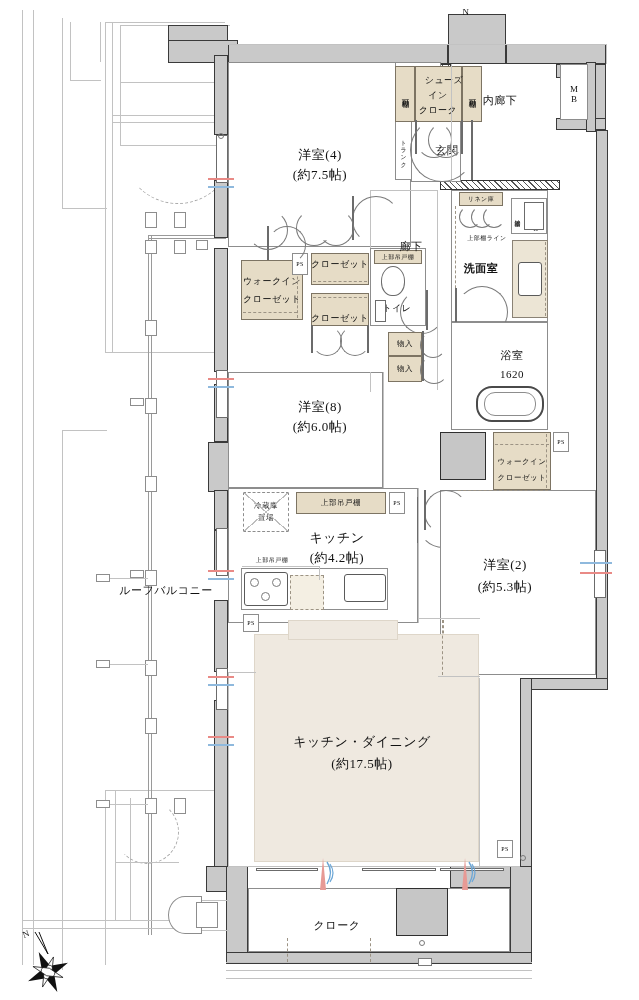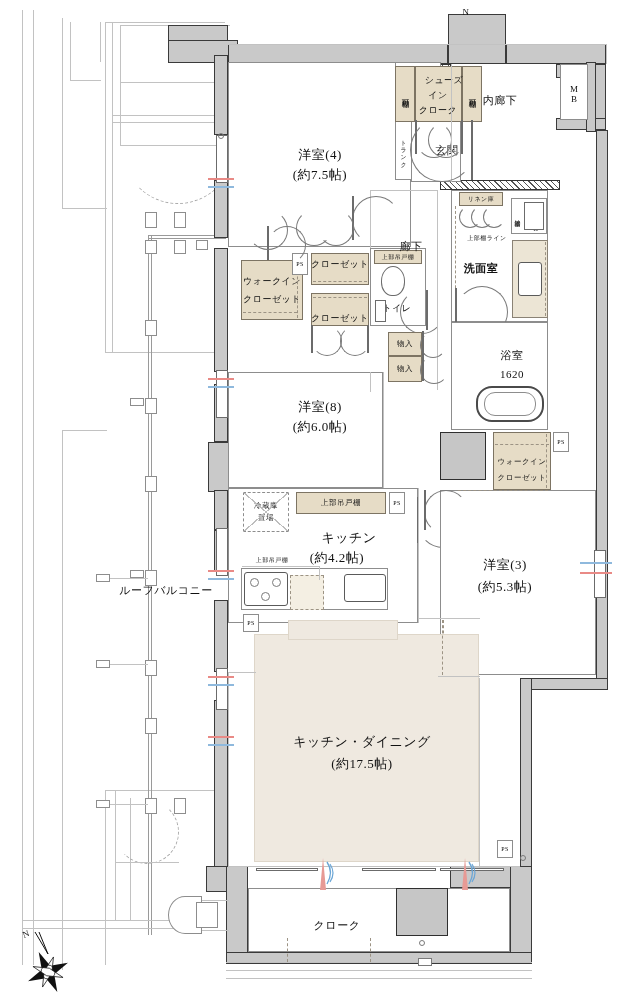--- a/index.html
+++ b/index.html
@@ -267,21 +267,21 @@
   <div class="lbl mid c" style="left:512px;top:374px;">1620</div>
   <div class="abs" style="left:476px;top:386px;width:68px;height:36px;border:2px solid #4a4a4a;border-radius:16px;background:#fff;"></div>
   <div class="abs" style="left:484px;top:392px;width:52px;height:24px;border:1px solid #8d8d8d;border-radius:11px;"></div>
 
   <div class="abs room" style="left:228px;top:372px;width:155px;height:116px;"></div>
   <div class="lbl big c" style="left:320px;top:407px;">洋室(8)</div>
   <div class="lbl big c" style="left:320px;top:427px;">(約6.0帖)</div>
   <div class="abs line-lt" style="left:383px;top:372px;width:1px;height:116px;"></div>
 
   <div class="abs room" style="left:228px;top:488px;width:190px;height:135px;"></div>
-  <div class="lbl big c" style="left:349px;top:538px;">キッチン</div>
+  <div class="lbl big c" style="left:337px;top:538px;">キッチン</div>
   <div class="lbl big c" style="left:337px;top:558px;">(約4.2帖)</div>
 
   <div class="abs" style="left:243px;top:492px;width:46px;height:40px;border:1px dashed #8d8d8d;background:#fff;"></div>
   <div class="lbl xs c" style="left:266px;top:506px;">冷蔵庫</div>
   <div class="lbl xs c" style="left:266px;top:518px;">置場</div>
   <div class="abs" style="left:243px;top:492px;width:46px;height:40px;background:linear-gradient(to bottom right,transparent 49%,#bdbdbd 49%,#bdbdbd 51%,transparent 51%);"></div>
   <div class="abs" style="left:243px;top:492px;width:46px;height:40px;background:linear-gradient(to bottom left,transparent 49%,#bdbdbd 49%,#bdbdbd 51%,transparent 51%);"></div>
 
   <div class="abs closet" style="left:296px;top:492px;width:90px;height:22px;"></div>
   <div class="lbl xs c rot180" style="left:341px;top:503px;">上部吊戸棚</div>
@@ -300,21 +300,21 @@
   <div class="abs line-lt" style="left:319px;top:566px;width:1px;height:14px;"></div>
 
   <div class="abs room" style="left:243px;top:614px;width:16px;height:18px;"></div>
   <div class="lbl xxs c rot90" style="left:251px;top:623px;">PS</div>
 
   <div class="door-arc q1" style="left:418px;top:498px;width:48px;height:48px;"></div>
   <div class="abs leaf" style="left:417px;top:497px;width:2px;height:46px;"></div>
   <div class="abs line-lt" style="left:418px;top:488px;width:1px;height:135px;"></div>
 
   <div class="abs room" style="left:440px;top:490px;width:156px;height:185px;"></div>
-  <div class="lbl big c" style="left:505px;top:565px;">洋室(3)</div>
+  <div class="lbl big c" style="left:505px;top:565px;">洋室(2)</div>
   <div class="lbl big c" style="left:505px;top:587px;">(約5.3帖)</div>
   <div class="abs dash-v" style="left:443px;top:620px;width:1px;height:50px;"></div>
 
   <div class="abs closet" style="left:493px;top:432px;width:58px;height:58px;"></div>
   <div class="lbl xs c" style="left:522px;top:462px;">ウォークイン</div>
   <div class="lbl xs c" style="left:522px;top:478px;">クローゼット</div>
   <div class="abs dash-h" style="left:495px;top:444px;width:54px;height:1px;"></div>
   <div class="abs dash-v" style="left:546px;top:434px;width:1px;height:54px;"></div>
   <div class="abs room" style="left:553px;top:432px;width:16px;height:20px;"></div>
   <div class="lbl xxs c rot90" style="left:561px;top:442px;">PS</div>

